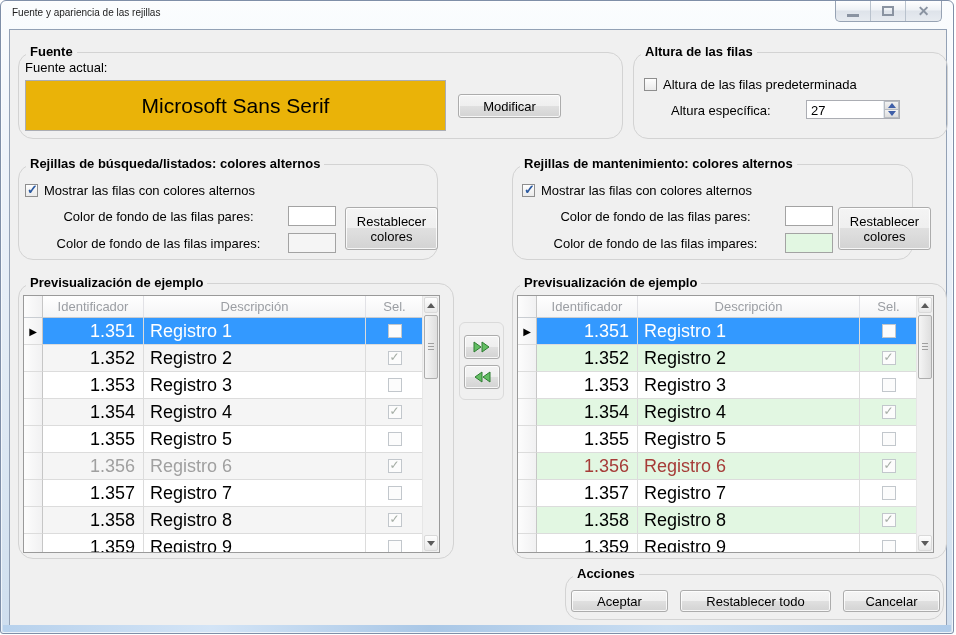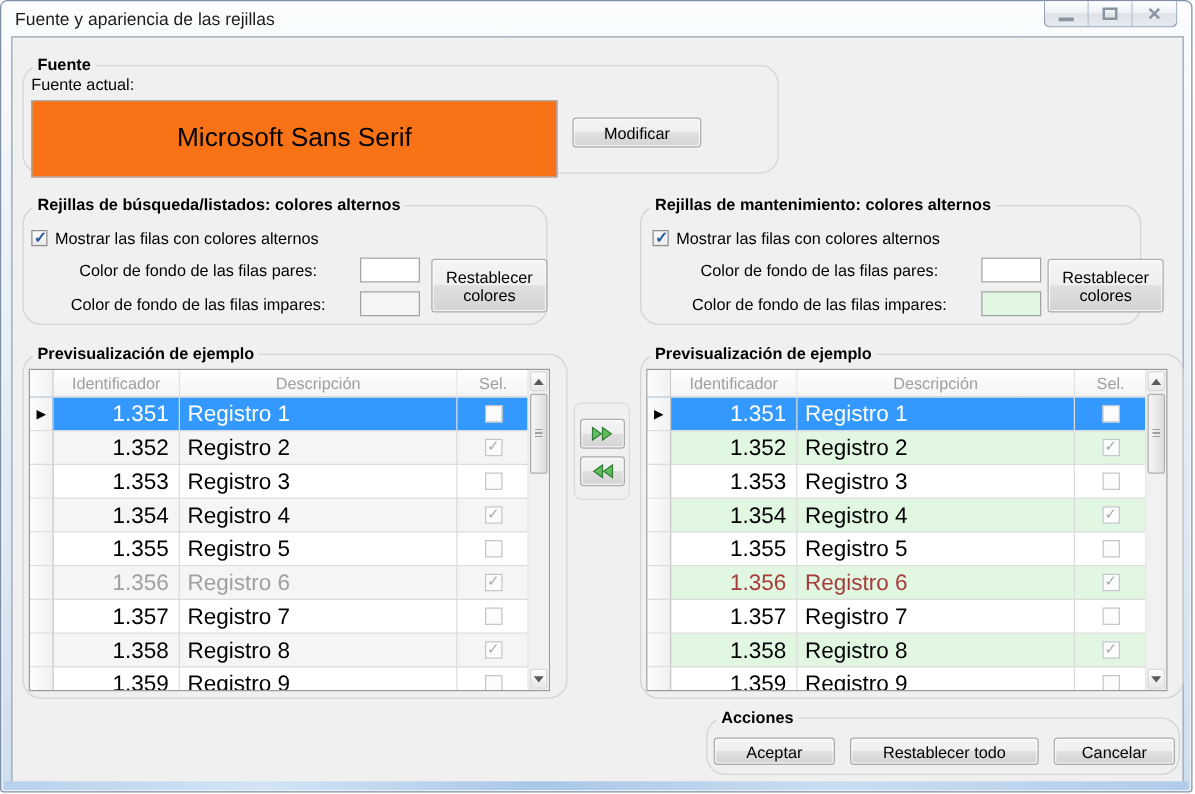--- a/index.html
+++ b/index.html
@@ -7,21 +7,21 @@
 
   
   .window { position:absolute; left:0; top:0; width:954px; height:634px;
     border:1px solid #7f8fa8; border-radius:6px 6px 3px 3px;
     background:linear-gradient(180deg,#fbfdfe 0%,#eef3fa 25%,#dde8f3 70%,#cfdeee 100%);
     box-shadow: inset 0 0 0 1px rgba(255,255,255,.65); }
   .window::after { content:""; position:absolute; left:2px; right:2px; bottom:1px; height:7px;
     background:linear-gradient(90deg,#b7d1ec,#d3e4f6 22%,#a9c7e6 45%,#cadef2 70%,#b0cce9 100%);
     border-radius:0 0 2px 2px; }
   .titlebar { position:absolute; left:0; top:0; right:0; height:28px; }
-  .title { position:absolute; left:11px; top:6px; font-size:14px; color:#1c1c1c; white-space:nowrap; }
+  .title { position:absolute; left:11px; top:6px; font-size:10px; color:#1c1c1c; white-space:nowrap; }
   .winbtns { position:absolute; top:0; right:11px; height:21px; display:flex;
     border:1px solid #97a3b4; border-top:none; border-radius:0 0 5px 5px; overflow:hidden;
     background:linear-gradient(180deg,#ffffff 0%,#eef1f5 45%,#dee3ea 50%,#e7ebf0 100%); }
   .winbtn { width:35px; display:flex; align-items:center; justify-content:center; border-right:1px solid #b9c2cd; cursor:default; }
   .winbtn:last-child { border-right:none; }
   .g-min { width:12px; height:3px; background:#8a93a1; margin-top:8px; }
   .g-max { width:12px; height:10px; border:2px solid #8a93a1; }
   .g-close { font-size:14px; color:#8a93a1; font-weight:bold; }
 
   .client { position:absolute; left:8px; top:28px; width:938px; height:598px; background:#F0F0F0; border:1px solid #93a1b5; }
@@ -101,24 +101,43 @@
           <span class="g-close">✕</span>
         </div>
     </div>
   </div>
 
   <div class="client">
 
     <div class="group" style="left:8px;top:22px;width:605px;height:87px;">
       <span class="legend">Fuente</span>
       <span class="label" style="left:6px;top:7px;">Fuente actual:</span>
-      <div class="fontbox" style="left: 6px; top: 27px; width: 421px; height: 62px; background: #f97316;">Microsoft Sans Serif</div>
+      <div class="fontbox" style="left: 6px; top: 27px; width: 421px; height: 51px; background: #eab308;">Microsoft Sans Serif</div>
       <button class="btn" style="left:439px;top:41px;width:103px;height:24px;">Modificar</button>
     </div>
 
+    <div class="group" style="left:623px;top:22px;width:315px;height:87px;">
+      <span class="legend">Altura de las filas</span>
+      <div class="cbline" style="left:10px;top:24px;">
+        <span class="cb"></span>
+        <span>Altura de las filas predeterminada</span>
+      </div>
+      <span class="label" style="left:37px;top:50px;">Altura específica:</span>
+      <div class="spinner" style="left:172px;top:47px;">
+        <div class="spin-val">27</div>
+        <div class="spin-btns">
+          <div class="spin-b">
+              <i class="tri-up-b"></i>
+            </div>
+          <div class="spin-b">
+              <i class="tri-down-b"></i>
+            </div>
+        </div>
+      </div>
+    </div>
 
     <div class="group" style="left:8px;top:134px;width:420px;height:96px;">
       <span class="legend">Rejillas de búsqueda/listados: colores alternos</span>
       <div class="cbline" style="left:6px;top:18px;">
         <span class="cb checked"></span>
         <span>Mostrar las filas con colores alternos</span>
       </div>
       <span class="label rightcol-labels" style="left:18px;top:44px;width:243px;">Color de fondo de las filas pares:</span>
       <span class="swatch" style="left: 269px; top: 41px; background: rgb(255, 255, 255);"></span>
       <span class="label rightcol-labels" style="left:18px;top:71px;width:243px;">Color de fondo de las filas impares:</span>

